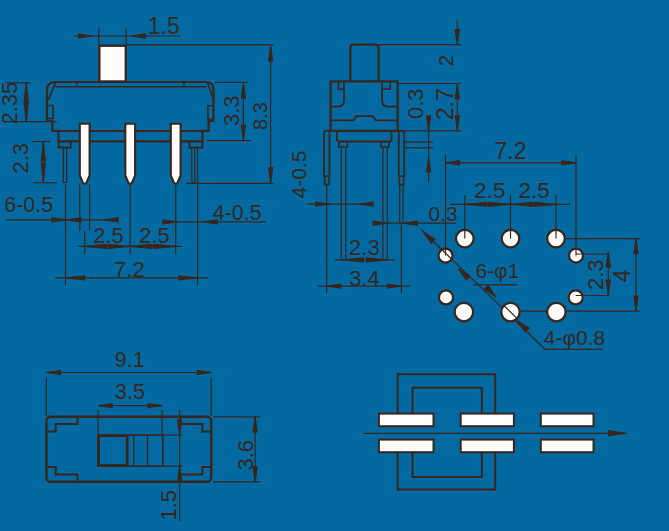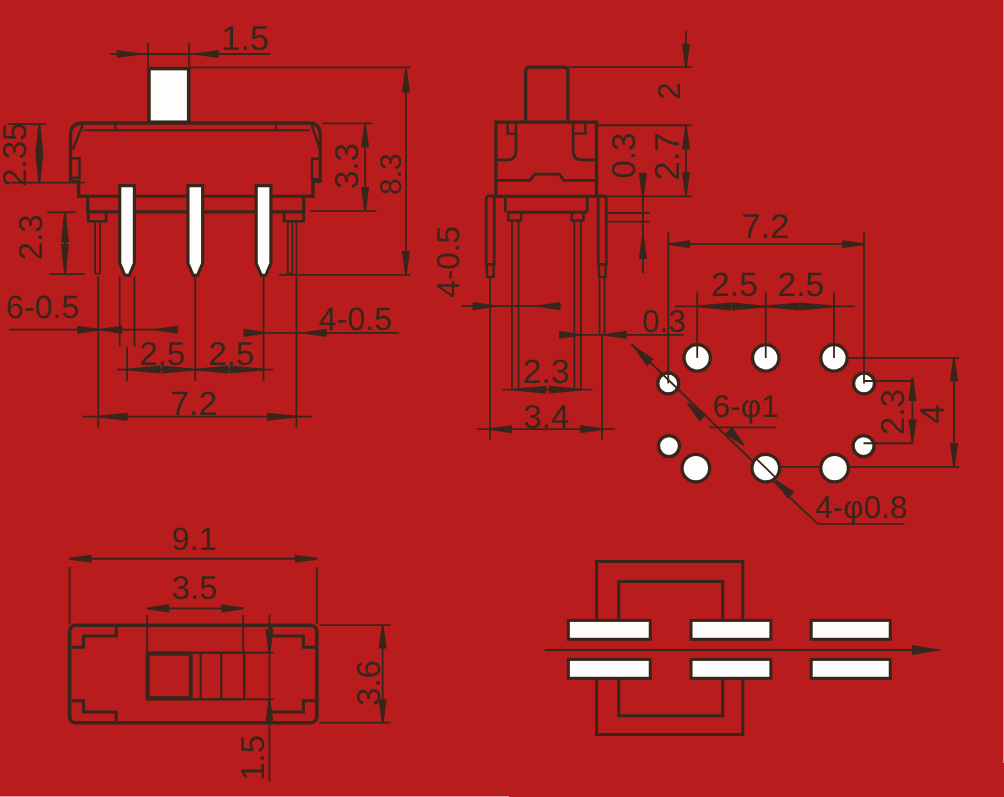--- a/index.html
+++ b/index.html
@@ -1,16 +1,16 @@
 <!DOCTYPE html>
 <html><head>
 <meta charset="utf-8">
 <style>
   html,body{margin:0;padding:0;background:#ffffff;}
-  #page{width:669px;height:531px;position:relative;background:#b91c1c;}
+  #page{width:669px;height:531px;position:relative;background:#0369a1;}
   svg{display:block;}
   text{font-family:"Liberation Sans",sans-serif;fill:#38261c;}
 </style>
 </head>
 <body>
 <div id="page">
 <svg width="669" height="531" viewBox="0 0 669 531">
 <g stroke="#38261c" fill="none" stroke-width="1.2" stroke-linecap="butt">
 
 <g id="front">

